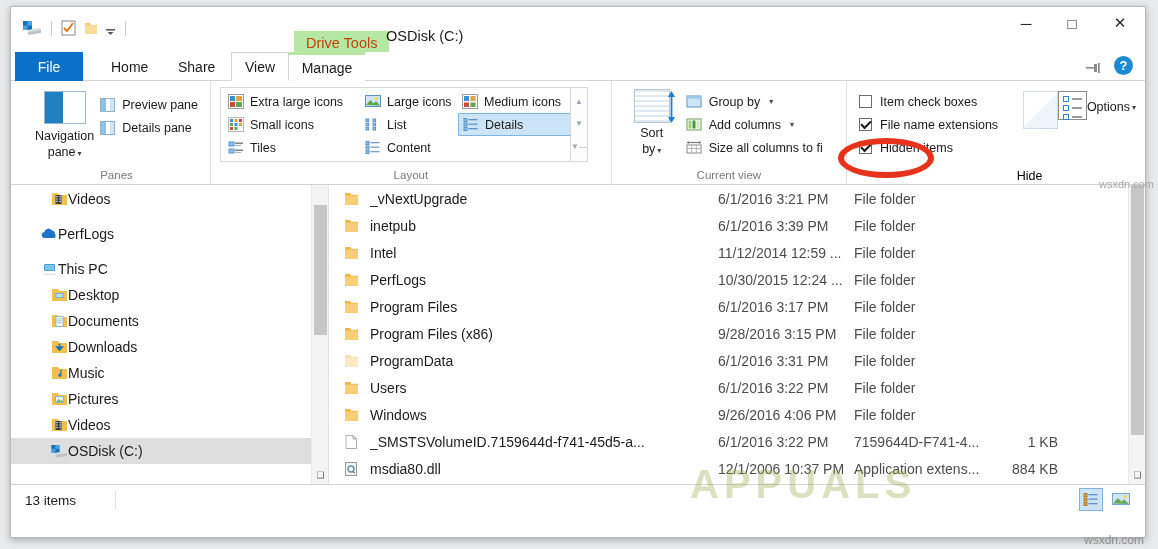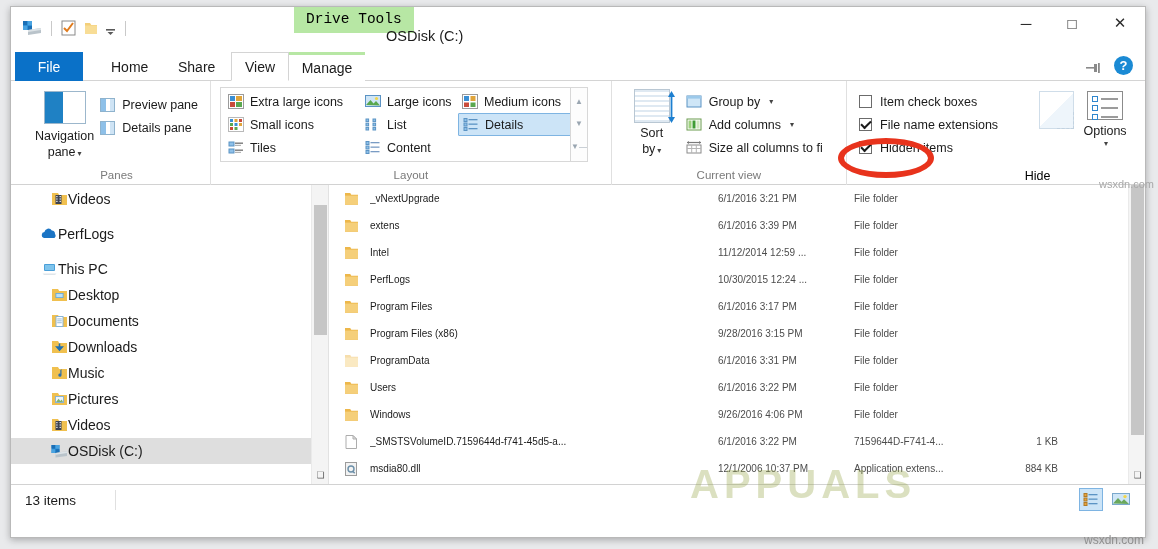--- a/index.html
+++ b/index.html
@@ -39,25 +39,24 @@
     width: 1px; height: 15px; background: #c9c9c9; margin: 0 2px;
   }
   .ic { display: inline-block; position: relative; }
 
   .icon-drive { width: 19px; height: 16px; }
   .icon-props { width: 16px; height: 16px; }
   .icon-newfolder { width: 14px; height: 15px; }
   .icon-caret { width: 11px; height: 11px; }
 
   .title-tools {
-    position: absolute; left: 283px; top: 0;
-    background: #b7e7a4; color: #000000;
+    position: absolute; left: 283px; top: 24px;
+    background: #b7e7a4; color: #c2410c;
     font-size: 14.5px; padding: 5px 12px 6px 12px;
     line-height: 1;
-    font-family: Liberation Mono, monospace;
   }
   .title-text {
     position: absolute; left: 375px; top: 21px;
     font-size: 14.5px; color: #1b1b1b;
   }
   .wincontrols {
     position: absolute; right: 0; top: 0;
     display: flex;
   }
   .wc {
@@ -269,21 +268,21 @@
   }
   .hidesel-icon::after {
     content: "";
     position: absolute; right: -1px; bottom: -1px;
     width: 16px; height: 16px;
     border-right: 1px dashed #c2d2e0;
     border-bottom: 1px dashed #c2d2e0;
   }
   .optionsbtn {
     width: 78px;
-    display: flex; flex-direction: column; align-items: center;
+    display: flex; flex-direction: row; align-items: center;
     font-size: 12.5px; color: #1b1b1b; line-height: 1.2;
     text-align: center; padding-top: 4px;
   }
   .options-icon {
     width: 36px; height: 29px; margin-bottom: 4px;
     border: 1px solid #8b8b8b; background: #fff;
     padding: 4px 4px 0 4px;
   }
   .opt-line { display: flex; align-items: center; gap: 3px; margin-bottom: 3px; }
   .opt-check { width: 6px; height: 6px; border: 1px solid #2f86cd; }
@@ -338,21 +337,21 @@
 
   .filelist {
     position: relative;
     flex: 1;
     overflow: hidden;
     background: #fff;
   }
   .frow {
     display: flex; align-items: center;
     height: 27px;
-    font-size: 10px; color: #1b1b1b;
+    font-size: 14px; color: #1b1b1b;
     padding-left: 14px;
   }
   .f-icon { width: 17px; height: 16px; flex: none; margin-right: 10px; }
   .f-name { width: 348px; white-space: nowrap; overflow: hidden; }
   .f-date { width: 136px; color: #4c4c4c; white-space: nowrap; }
   .f-type { width: 132px; color: #4c4c4c; white-space: nowrap; }
   .f-size { width: 72px; color: #4c4c4c; text-align: right; white-space: nowrap; }
   .dim { opacity: 0.45; }
 
   .file-scroll {
@@ -907,21 +906,21 @@
           <span class="f-date">6/1/2016 3:21 PM</span>
           <span class="f-type">File folder</span>
           <span class="f-size"></span>
         </div>
 
         <div class="frow">
           <span class="f-icon"><svg width="17" height="16" viewBox="0 0 17 16">
                 <path d="M2 2 h5.2 l1.1 1.8 H15 v10 H2 Z" fill="#edb74a"></path>
                 <path d="M2 4.6 h13 v9 H2 Z" fill="#f5cf7a"></path>
               </svg></span>
-          <span class="f-name">extens</span>
+          <span class="f-name">inetpub</span>
           <span class="f-date">6/1/2016 3:39 PM</span>
           <span class="f-type">File folder</span>
           <span class="f-size"></span>
         </div>
 
         <div class="frow">
           <span class="f-icon"><svg width="17" height="16" viewBox="0 0 17 16">
                 <path d="M2 2 h5.2 l1.1 1.8 H15 v10 H2 Z" fill="#edb74a"></path>
                 <path d="M2 4.6 h13 v9 H2 Z" fill="#f5cf7a"></path>
               </svg></span>

